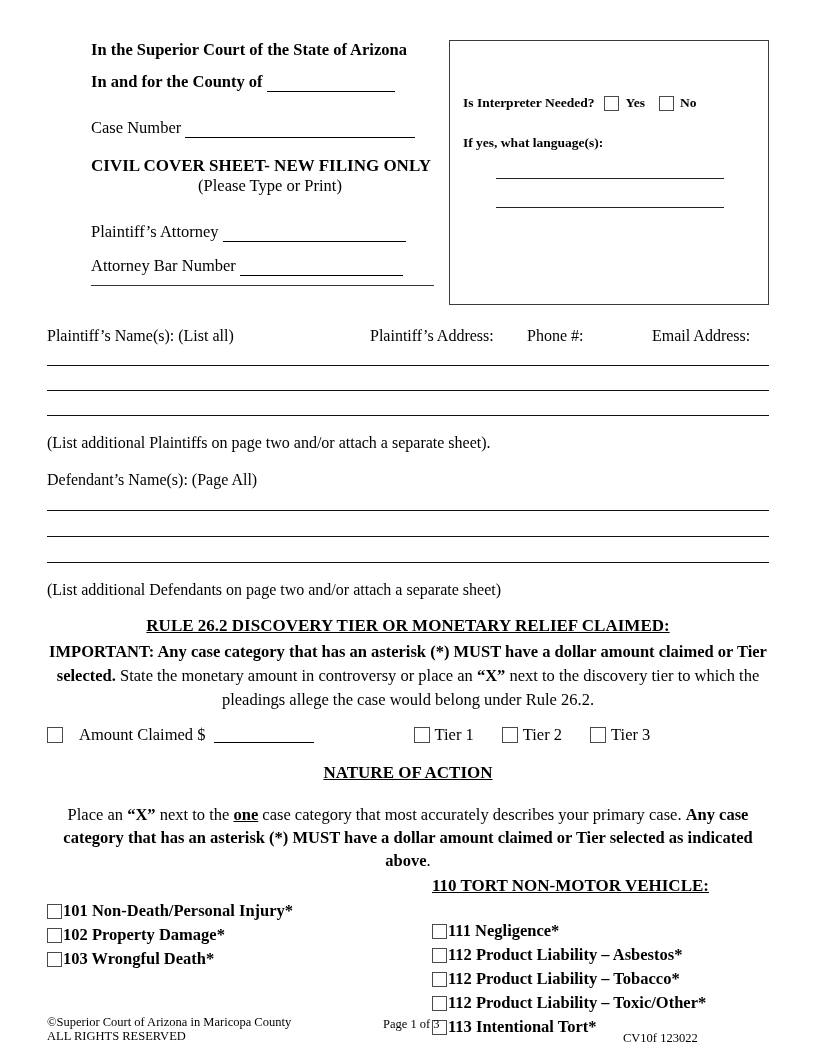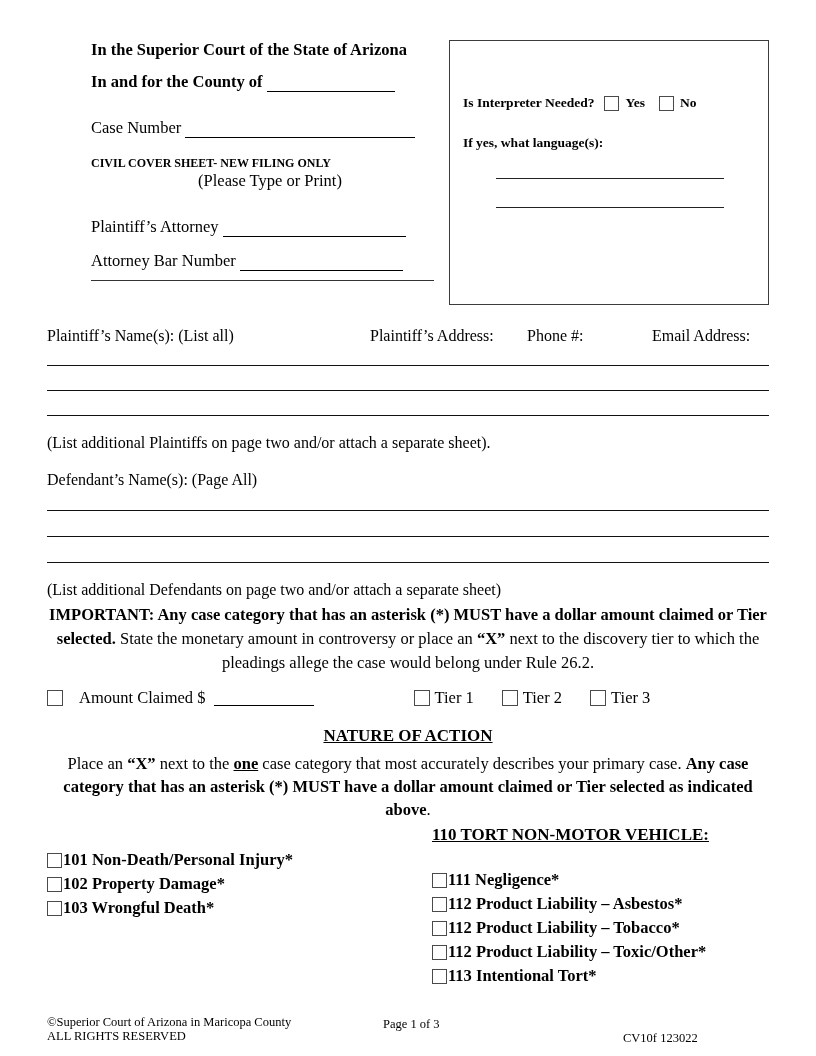--- a/index.html
+++ b/index.html
@@ -28,21 +28,21 @@
     border:1.5px solid #4a4a4a; background:#fff;
     vertical-align:-3px; flex:none;
   }
 
   
   .top-row { display:flex; justify-content:flex-end; height:266px;margin-left:44px; }
   .court-block { width:365px; }
   .court-l1 { font-weight:bold; font-size:16.5px; }
   .court-l2 { font-weight:bold; font-size:16.5px; margin-top:12px; }
   .case-row { margin-top:26px; font-size:16.5px; }
-  .cc-title { font-weight:bold; font-size:12px; margin-top:18px; white-space:nowrap; }
+  .cc-title { font-weight:bold; font-size:17px; margin-top:18px; white-space:nowrap; }
   .cc-subtitle { text-align:center; font-size:16.5px; width:358px; }
   .attorney-row { margin-top:26px; font-size:16.5px; }
   .bar-row { margin-top:14px; font-size:16.5px; }
   .header-divider { width:343px; border-bottom:1.6px solid #333; margin-top:9px; }
 
   .interp-box {
     width:346px; height:265px;
     border:1.5px solid #3c3c3c; padding:54px 12px 0 13px;
   }
   .interp-q { display:flex; align-items:center; }
@@ -74,21 +74,21 @@
   .para { text-align:center; font-size:16.5px; line-height:24px; margin-top:4px; }
   .amount-row { display:flex; align-items:center; margin-top:13px; font-size:16.5px;gap:8px; }
   .amount-row .cb { margin-right:8px; }
   .amount-blank { width:100px; }
   .tier-item { display:flex; align-items:center; margin-left:20px; }
   .tier-item.first { margin-left:92px; }
   .tier-item .cb { margin-right:5px; }
 
   
   .nature-heading { margin-top:18px; }
-  .nature-para { margin-top:6px; line-height:23px;text-align:center; }
+  .nature-para { margin-top:20px; line-height:23px;text-align:center; }
   .cat-row { display:flex; margin-top:4px; }
   .cat-col-left { width:385px; }
   .cat-col-right { flex:1; }
   .cat-heading { font-weight:bold; font-size:17px; text-decoration:underline; }
   .cat-items { margin-top:23px; }
   .cat-item { line-height:24px; font-size:16.5px; white-space:nowrap;font-weight:bold; }
   .cat-item .cb { width:15px; height:15px; margin-right:1px; }
 
   
   .footer { position:absolute; left:47px; right:47px; top:1015px; font-size:12.5px; line-height:14px; }
@@ -140,20 +140,21 @@
   <div class="write-line wl-m24"></div>
   <div class="write-line wl-m24"></div>
   <div class="note">(List additional Plaintiffs on page two and/or attach a separate sheet).</div>
 
   <div class="def-header">Defendant’s Name(s): (Page All)</div>
   <div class="write-line" style="margin-top:21px"></div>
   <div class="write-line wl-m25"></div>
   <div class="write-line wl-m25"></div>
   <div class="note">(List additional Defendants on page two and/or attach a separate sheet)</div>
 
+  <div class="section-heading">RULE 26.2 DISCOVERY TIER OR MONETARY RELIEF CLAIMED:</div>
   <div class="para"><span class="b">IMPORTANT: Any case category that has an asterisk (*) MUST have a dollar amount claimed or Tier selected.</span><span> State the monetary amount in controversy or place an </span><span class="b">“X”</span><span> next to the discovery tier to which the pleadings allege the case would belong under Rule 26.2.</span></div>
 
   <div class="amount-row">
     <span class="cb"></span>
     <span>Amount Claimed $</span>
       <span class="blank amount-blank"></span>
     <span class="tier-item first">
         <span class="cb"></span>
         <span>Tier 1</span>
       </span>

